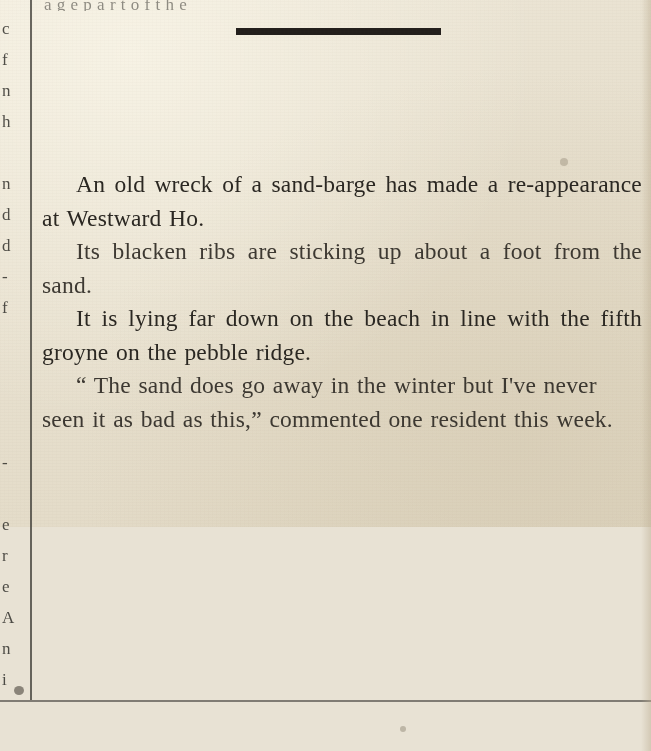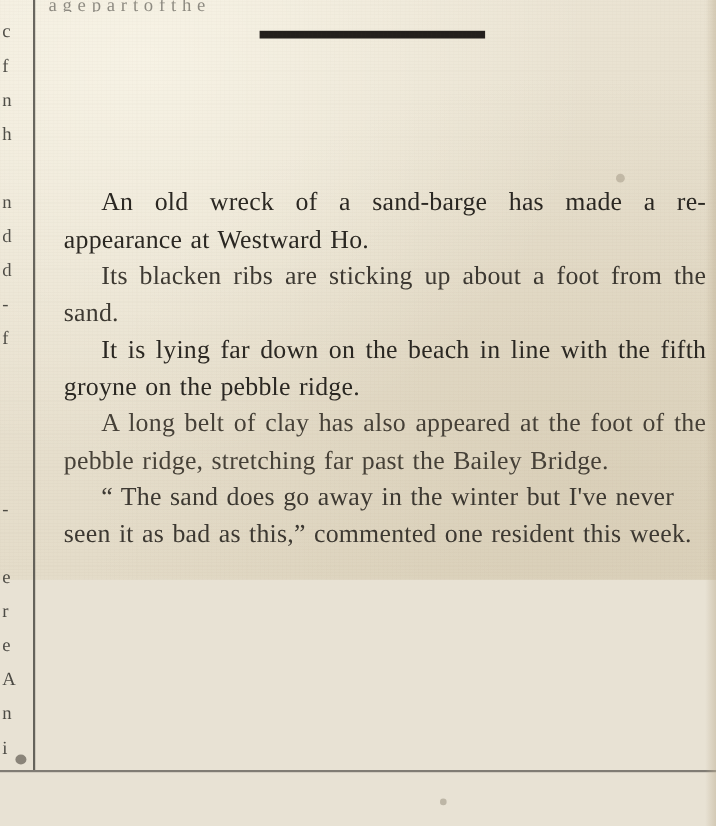--- a/index.html
+++ b/index.html
@@ -136,21 +136,21 @@
   }
 
   #body {
     position: absolute;
     left: 6px;
     top: 168px;
     width: 600px;
   }
 
   .para {
-    margin: 0 0 0 16px;
+    margin: 0 0 0 0;
     color: #23211d;
     font-family: "Liberation Serif", serif;
     font-size: 23.5px;
     line-height: 33.5px;
     text-align: justify;
     text-indent: 34px;
     letter-spacing: 0.2px;
     word-spacing: 1.5px;
   }
   .para:last-child {
@@ -218,21 +218,20 @@
   <div id="bottom-rule"></div>
 
   <div id="article">
     <div id="rule-heavy"></div>
 
 
     <div id="body">
       <p class="para fade-a">An old wreck of a sand-barge has made a re-appearance at Westward Ho.</p>
       <p class="para fade-b">Its blacken ribs are sticking up about a foot from the sand.</p>
       <p class="para fade-a">It is lying far down on the beach in line with the fifth groyne on the pebble ridge.</p>
-      <p class="para fade-c">A long belt of clay has also appeared at the foot of the pebble ridge, stretching far past the Bailey Bridge.</p>
       <p class="para fade-b">“ The sand does go away in the winter but I've never seen it as bad as this,” commented one resident this week.</p>
     </div>
   </div>
 
   <div class="blotch" id="blotch-1"></div>
   <div class="blotch" id="blotch-2"></div>
   <div class="blotch" id="blotch-3"></div>
 
   <div id="grain"></div>
   <div id="right-edge"></div>

